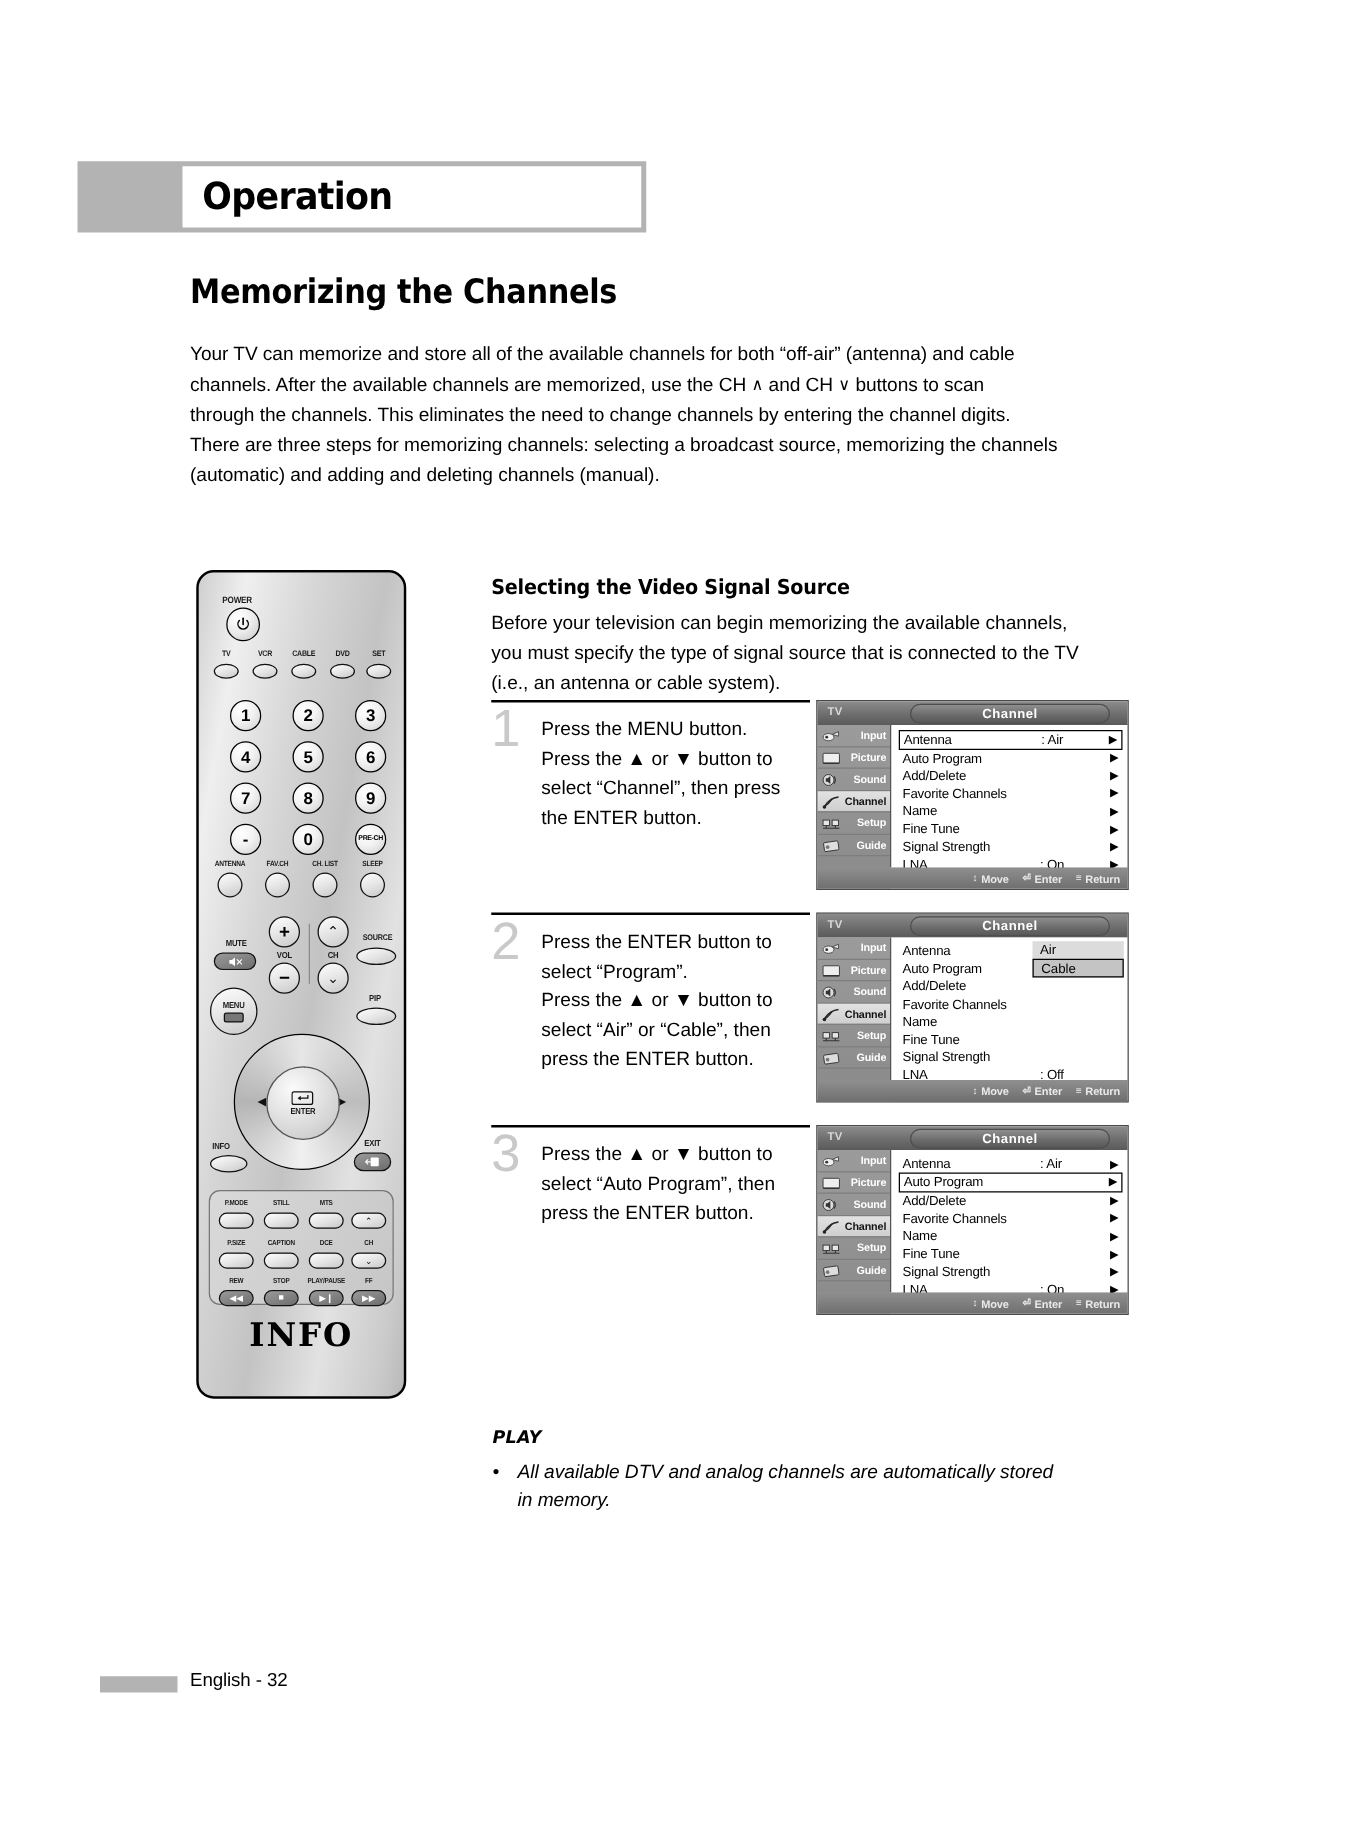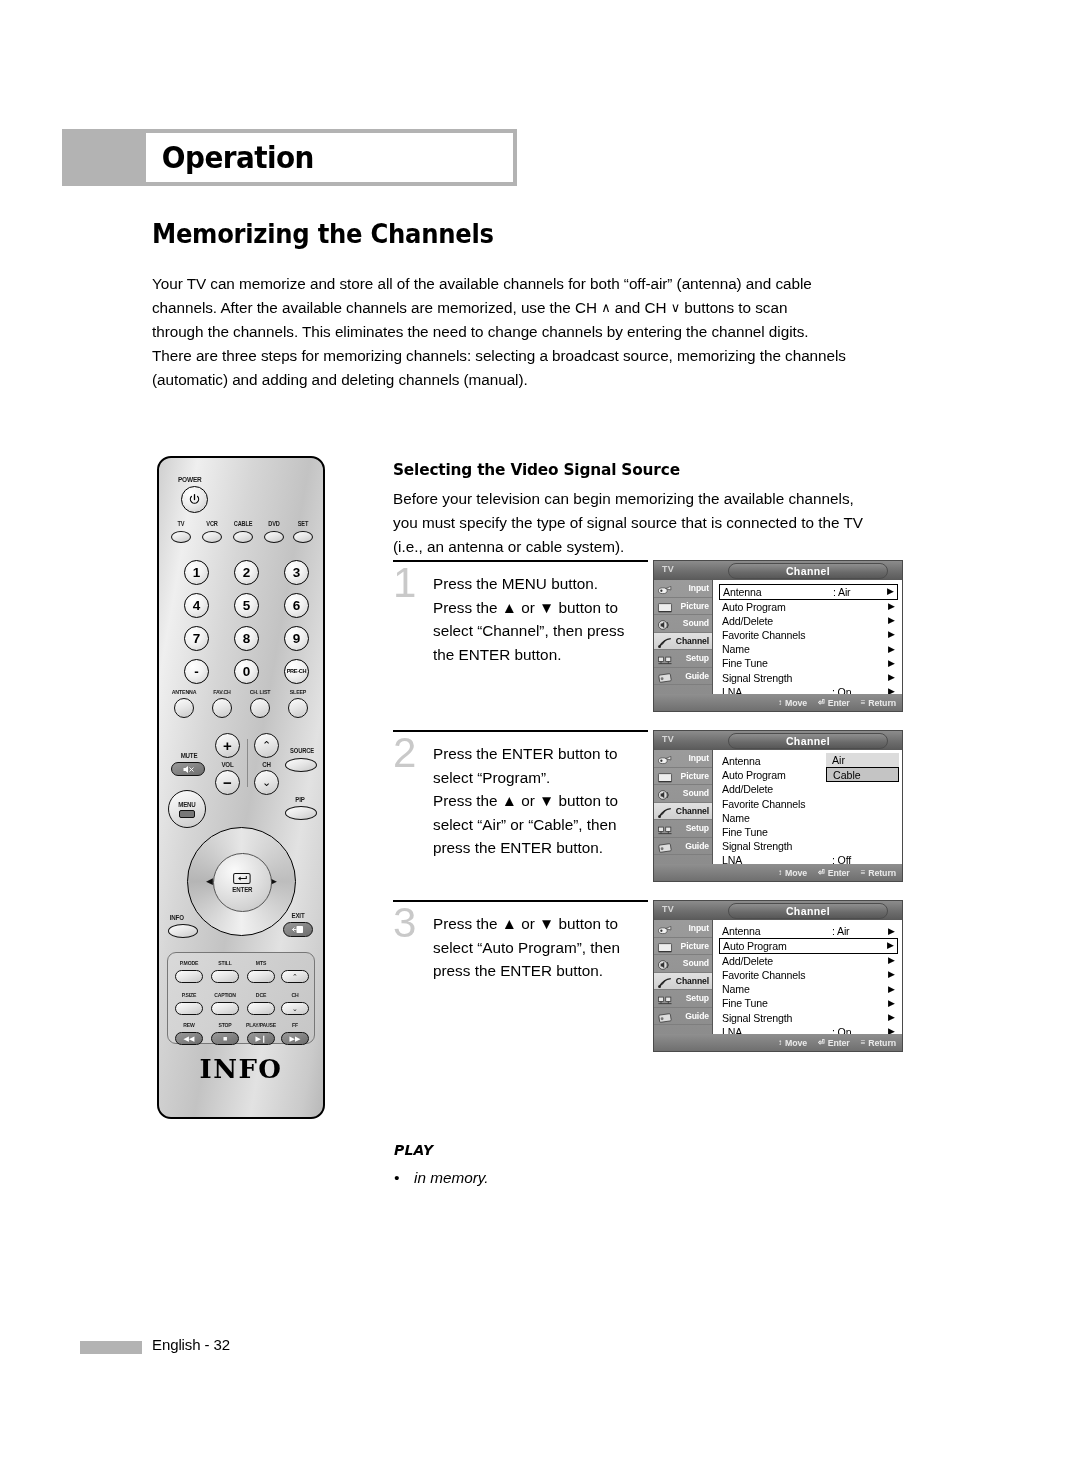--- a/index.html
+++ b/index.html
@@ -820,17 +820,18 @@
           <span class="hint-gl">≡</span>
           <span>Return</span>
         </div>
       </div>
     </div>
   </div>
 
 <div class="note-ttl">PLAY</div>
 <div class="note-body">
   <span class="bullet">•</span>
+  <span class="txt">All available DTV and analog channels are automatically stored</span>
   <span class="txt">in memory.</span>
 </div>
 
 <div class="foot-bar"></div>
 <div class="foot-txt">English - 32</div>
 
 </body></html>

